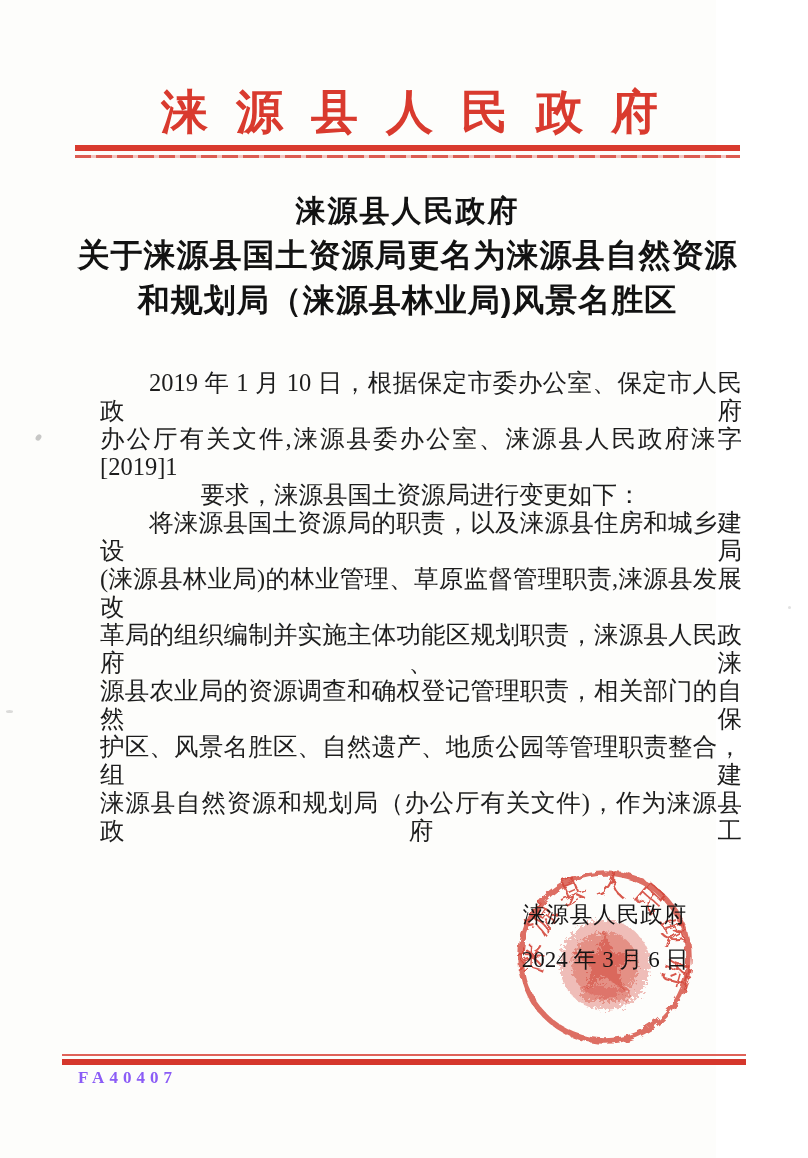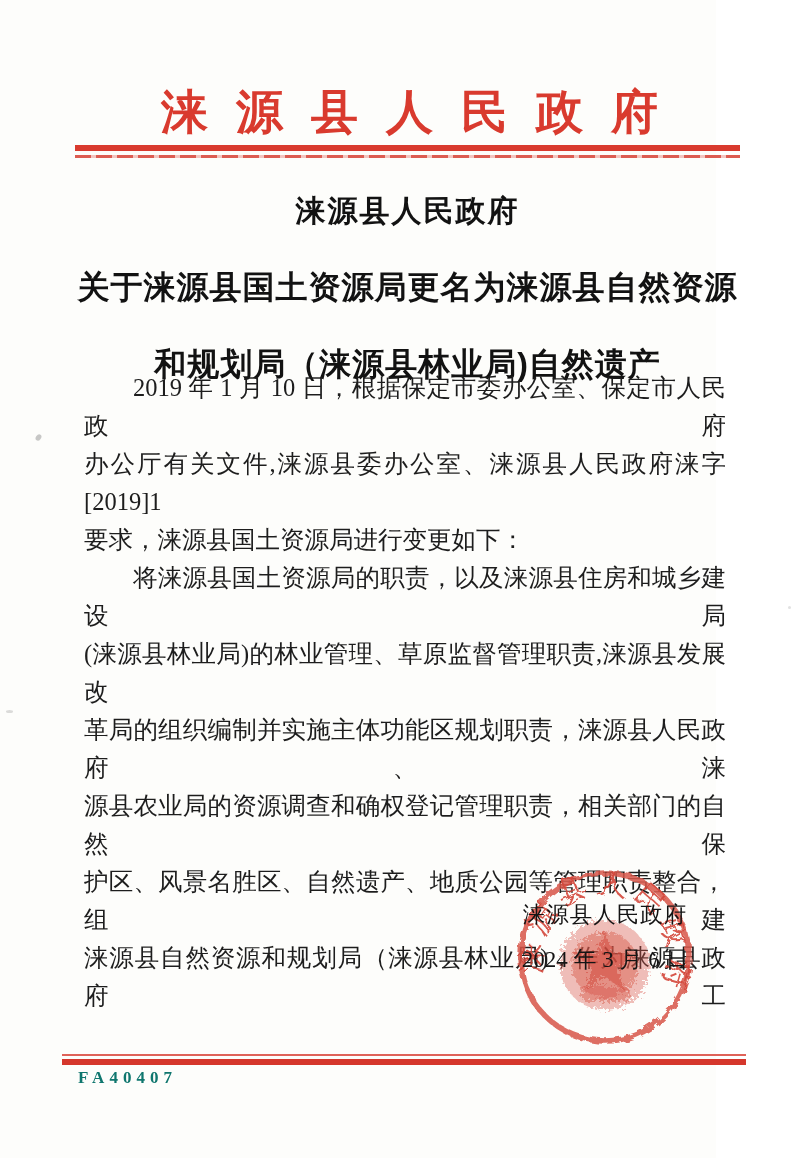--- a/index.html
+++ b/index.html
@@ -37,29 +37,29 @@
     opacity:.9;
   }
   
   .doc-title{
     position:absolute;top:188px;left:60px;width:695px;
     text-align:center;
     font-family:"Liberation Sans","DejaVu Sans",sans-serif;
     font-weight:bold;color:#121212;
   }
   .doc-title .t1{font-size:30px;line-height:45px;letter-spacing:2px;}
-  .doc-title .t2{font-size:32px;line-height:45px;letter-spacing:1px;margin-top:32px;}
+  .doc-title .t2{font-size:32px;line-height:45px;letter-spacing:1px;}
   
   .body-text{
-    position:absolute;top:369px;left:84px;width:642px;
+    position:absolute;top:369px;left:100px;width:642px;
     font-family:"Liberation Serif","DejaVu Serif",serif;
-    font-size:24.5px;line-height:38px;
+    font-size:24.5px;line-height:28px;
     color:#1d1d1d;
   }
-  .body-text .line{white-space:nowrap;}
+  .body-text .line{white-space:nowrap;text-align:center;}
   .body-text .line.justify{
     white-space:normal;
     text-align:justify;
     text-align-last:justify;
   }
   .body-text .line.indent{text-indent:2em;}
   
   .seal-wrap{
     position:absolute;left:517px;top:869px;width:176px;height:176px;
   }
@@ -76,53 +76,53 @@
     background:#d9473b;opacity:.85;
   }
   .footer-rule-thick{
     position:absolute;left:62px;top:1059px;width:684px;height:6px;
     background:#d5372c;
   }
   .footer-code{
     position:absolute;left:78px;top:1068px;
     font-family:"Liberation Serif","DejaVu Serif",serif;
     font-weight:bold;font-size:17px;letter-spacing:5px;
-    color:#0f766e;
+    color:#8b5cf6;
   }
   
   .speck{position:absolute;background:#9a9a9a;border-radius:50%;opacity:.55;}
   .speck.a{left:36px;top:434px;width:5px;height:7px;transform:rotate(35deg);}
   .speck.b{left:6px;top:710px;width:7px;height:3px;opacity:.35;}
   .speck.c{left:788px;top:606px;width:3px;height:3px;opacity:.3;}
 </style>
 </head>
 <body>
 
 <div class="page">
 
   <div class="letterhead">涞源县人民政府</div>
   <div class="rule-thick" style="top:145px;"></div>
   <div class="rule-thin-dashed" style="top:155px;"></div>
 
   <div class="doc-title">
     <div class="t1">涞源县人民政府</div>
     <div class="t2">关于涞源县国土资源局更名为涞源县自然资源</div>
-    <div class="t2">和规划局（涞源县林业局)自然遗产</div>
+    <div class="t2">和规划局（涞源县林业局)风景名胜区</div>
   </div>
 
   <div class="body-text">
     <div class="line indent justify">2019 年 1 月 10 日，根据保定市委办公室、保定市人民政府</div>
     <div class="line justify">办公厅有关文件,涞源县委办公室、涞源县人民政府涞字[2019]1</div>
     <div class="line">要求，涞源县国土资源局进行变更如下：</div>
     <div class="line indent justify">将涞源县国土资源局的职责，以及涞源县住房和城乡建设局</div>
     <div class="line justify">(涞源县林业局)的林业管理、草原监督管理职责,涞源县发展改</div>
     <div class="line justify">革局的组织编制并实施主体功能区规划职责，涞源县人民政府、涞</div>
     <div class="line justify">源县农业局的资源调查和确权登记管理职责，相关部门的自然保</div>
     <div class="line justify">护区、风景名胜区、自然遗产、地质公园等管理职责整合，组建</div>
-    <div class="line justify">涞源县自然资源和规划局（涞源县林业局)，作为涞源县政府工</div>
+    <div class="line justify">涞源县自然资源和规划局（办公厅有关文件)，作为涞源县政府工</div>
 
   </div>
 
   <div class="seal-wrap">
     <svg width="176" height="176" viewBox="0 0 176 176">
       <defs>
         <filter id="rough" x="-20%" y="-20%" width="140%" height="140%">
           <feTurbulence type="fractalNoise" baseFrequency="0.12" numOctaves="2" seed="7" result="n"></feTurbulence>
           <feDisplacementMap in="SourceGraphic" in2="n" scale="7"></feDisplacementMap>
         </filter>

